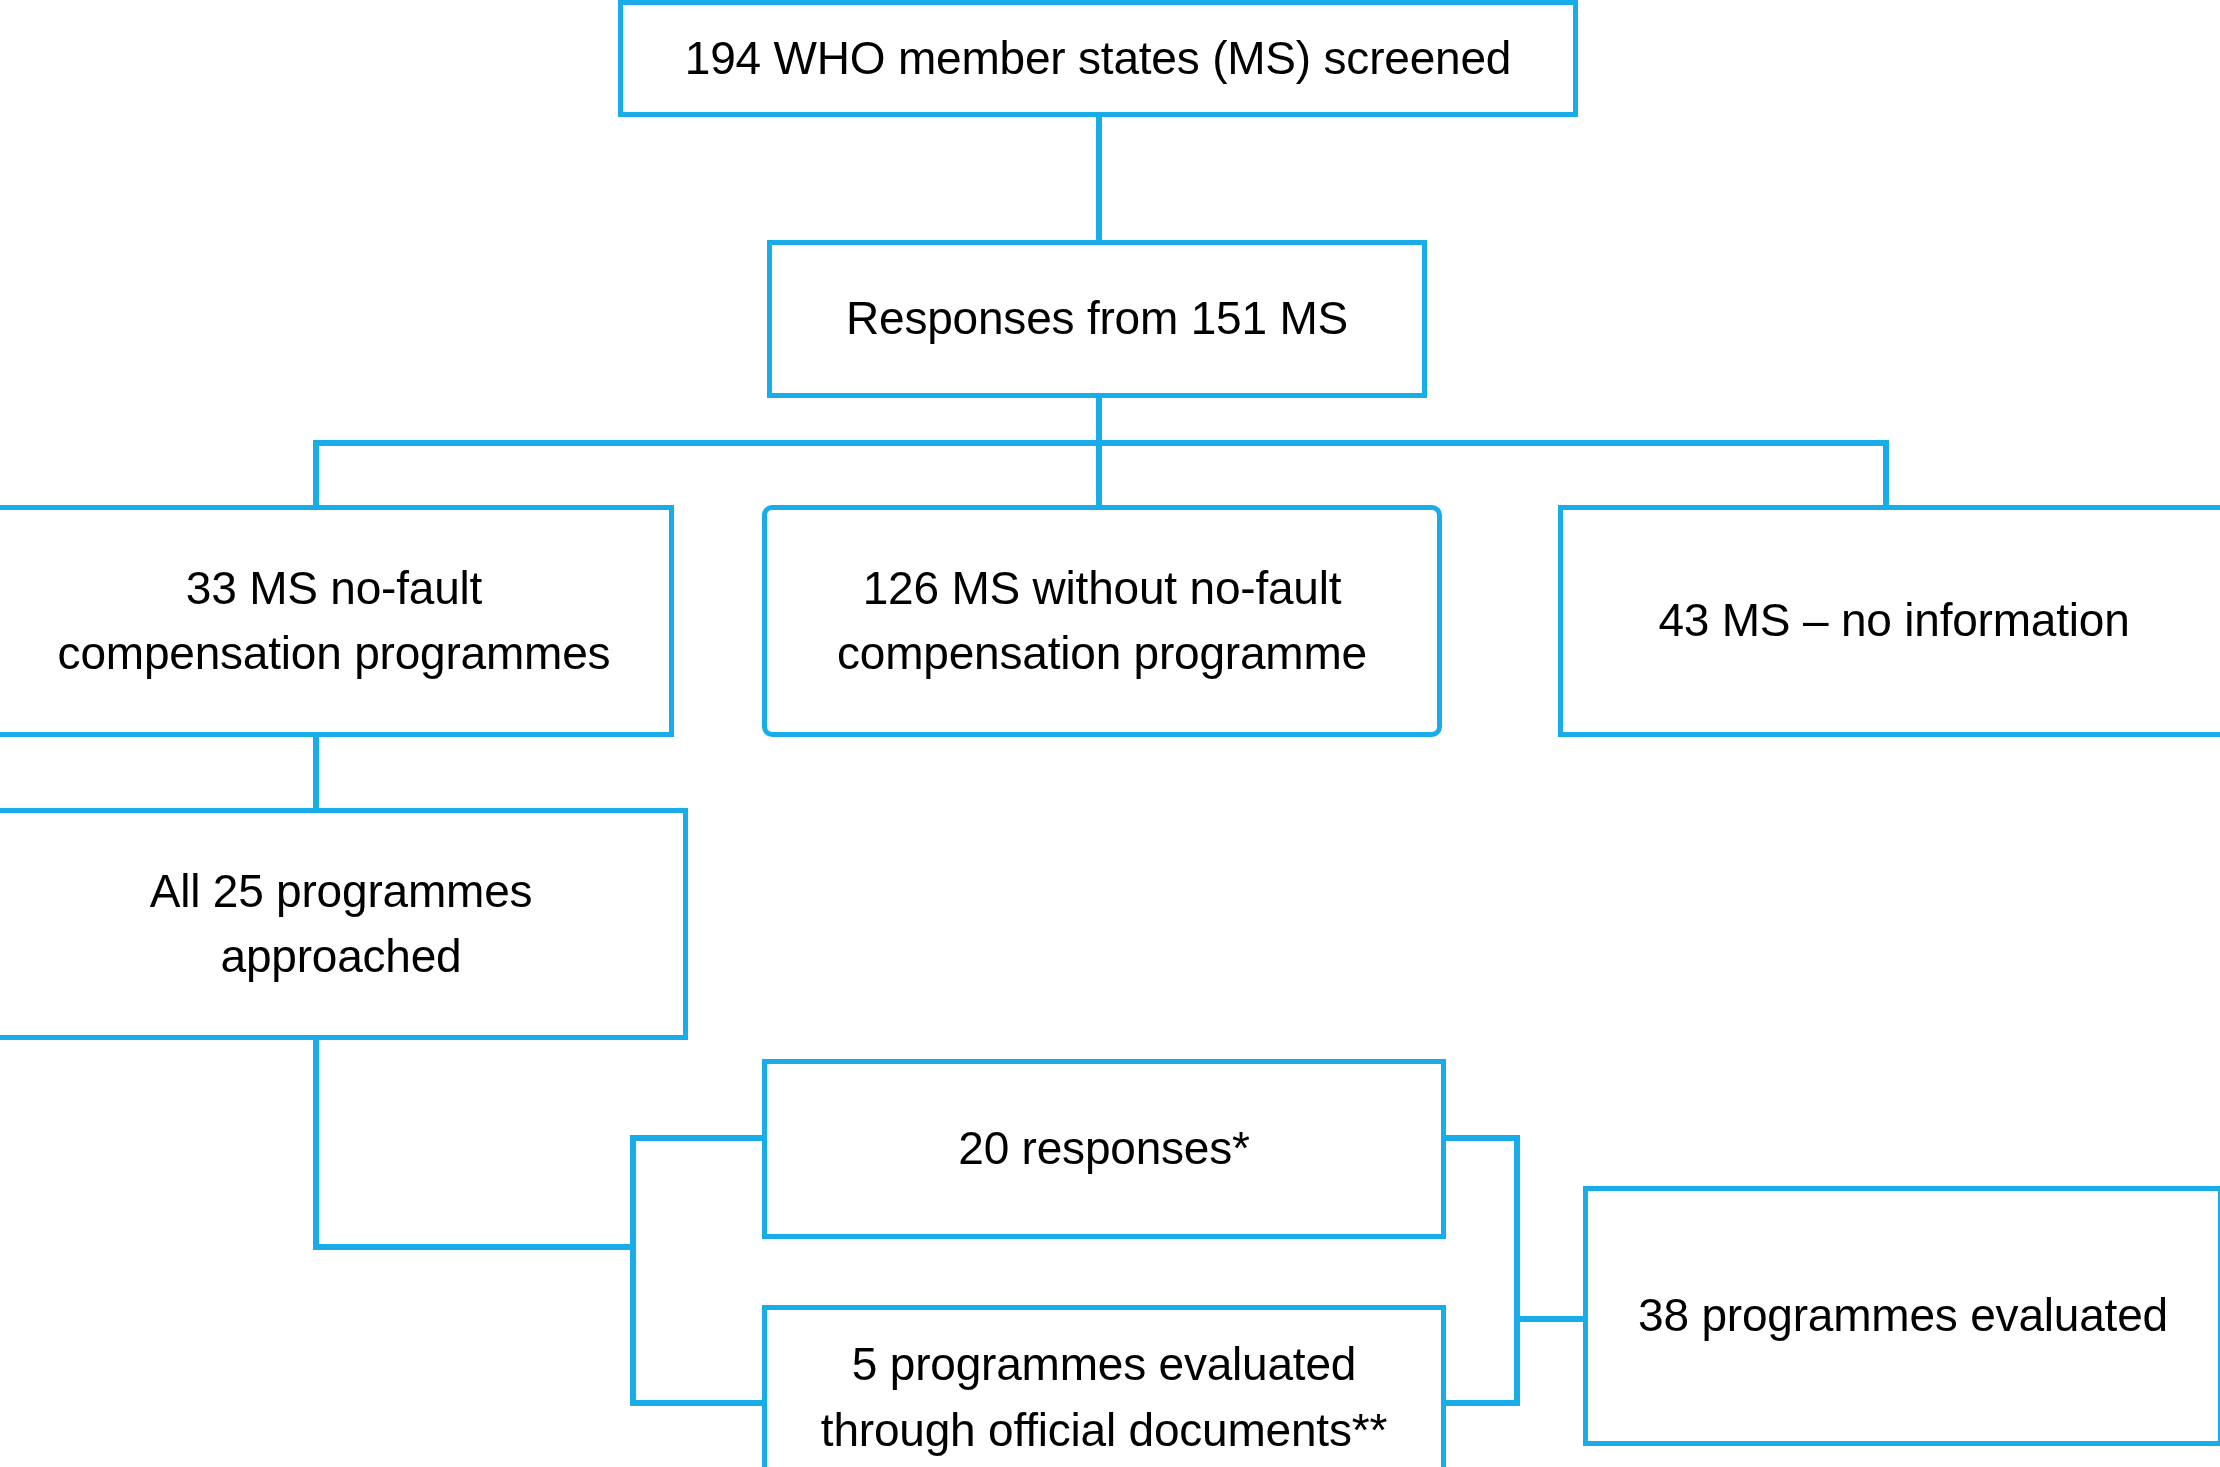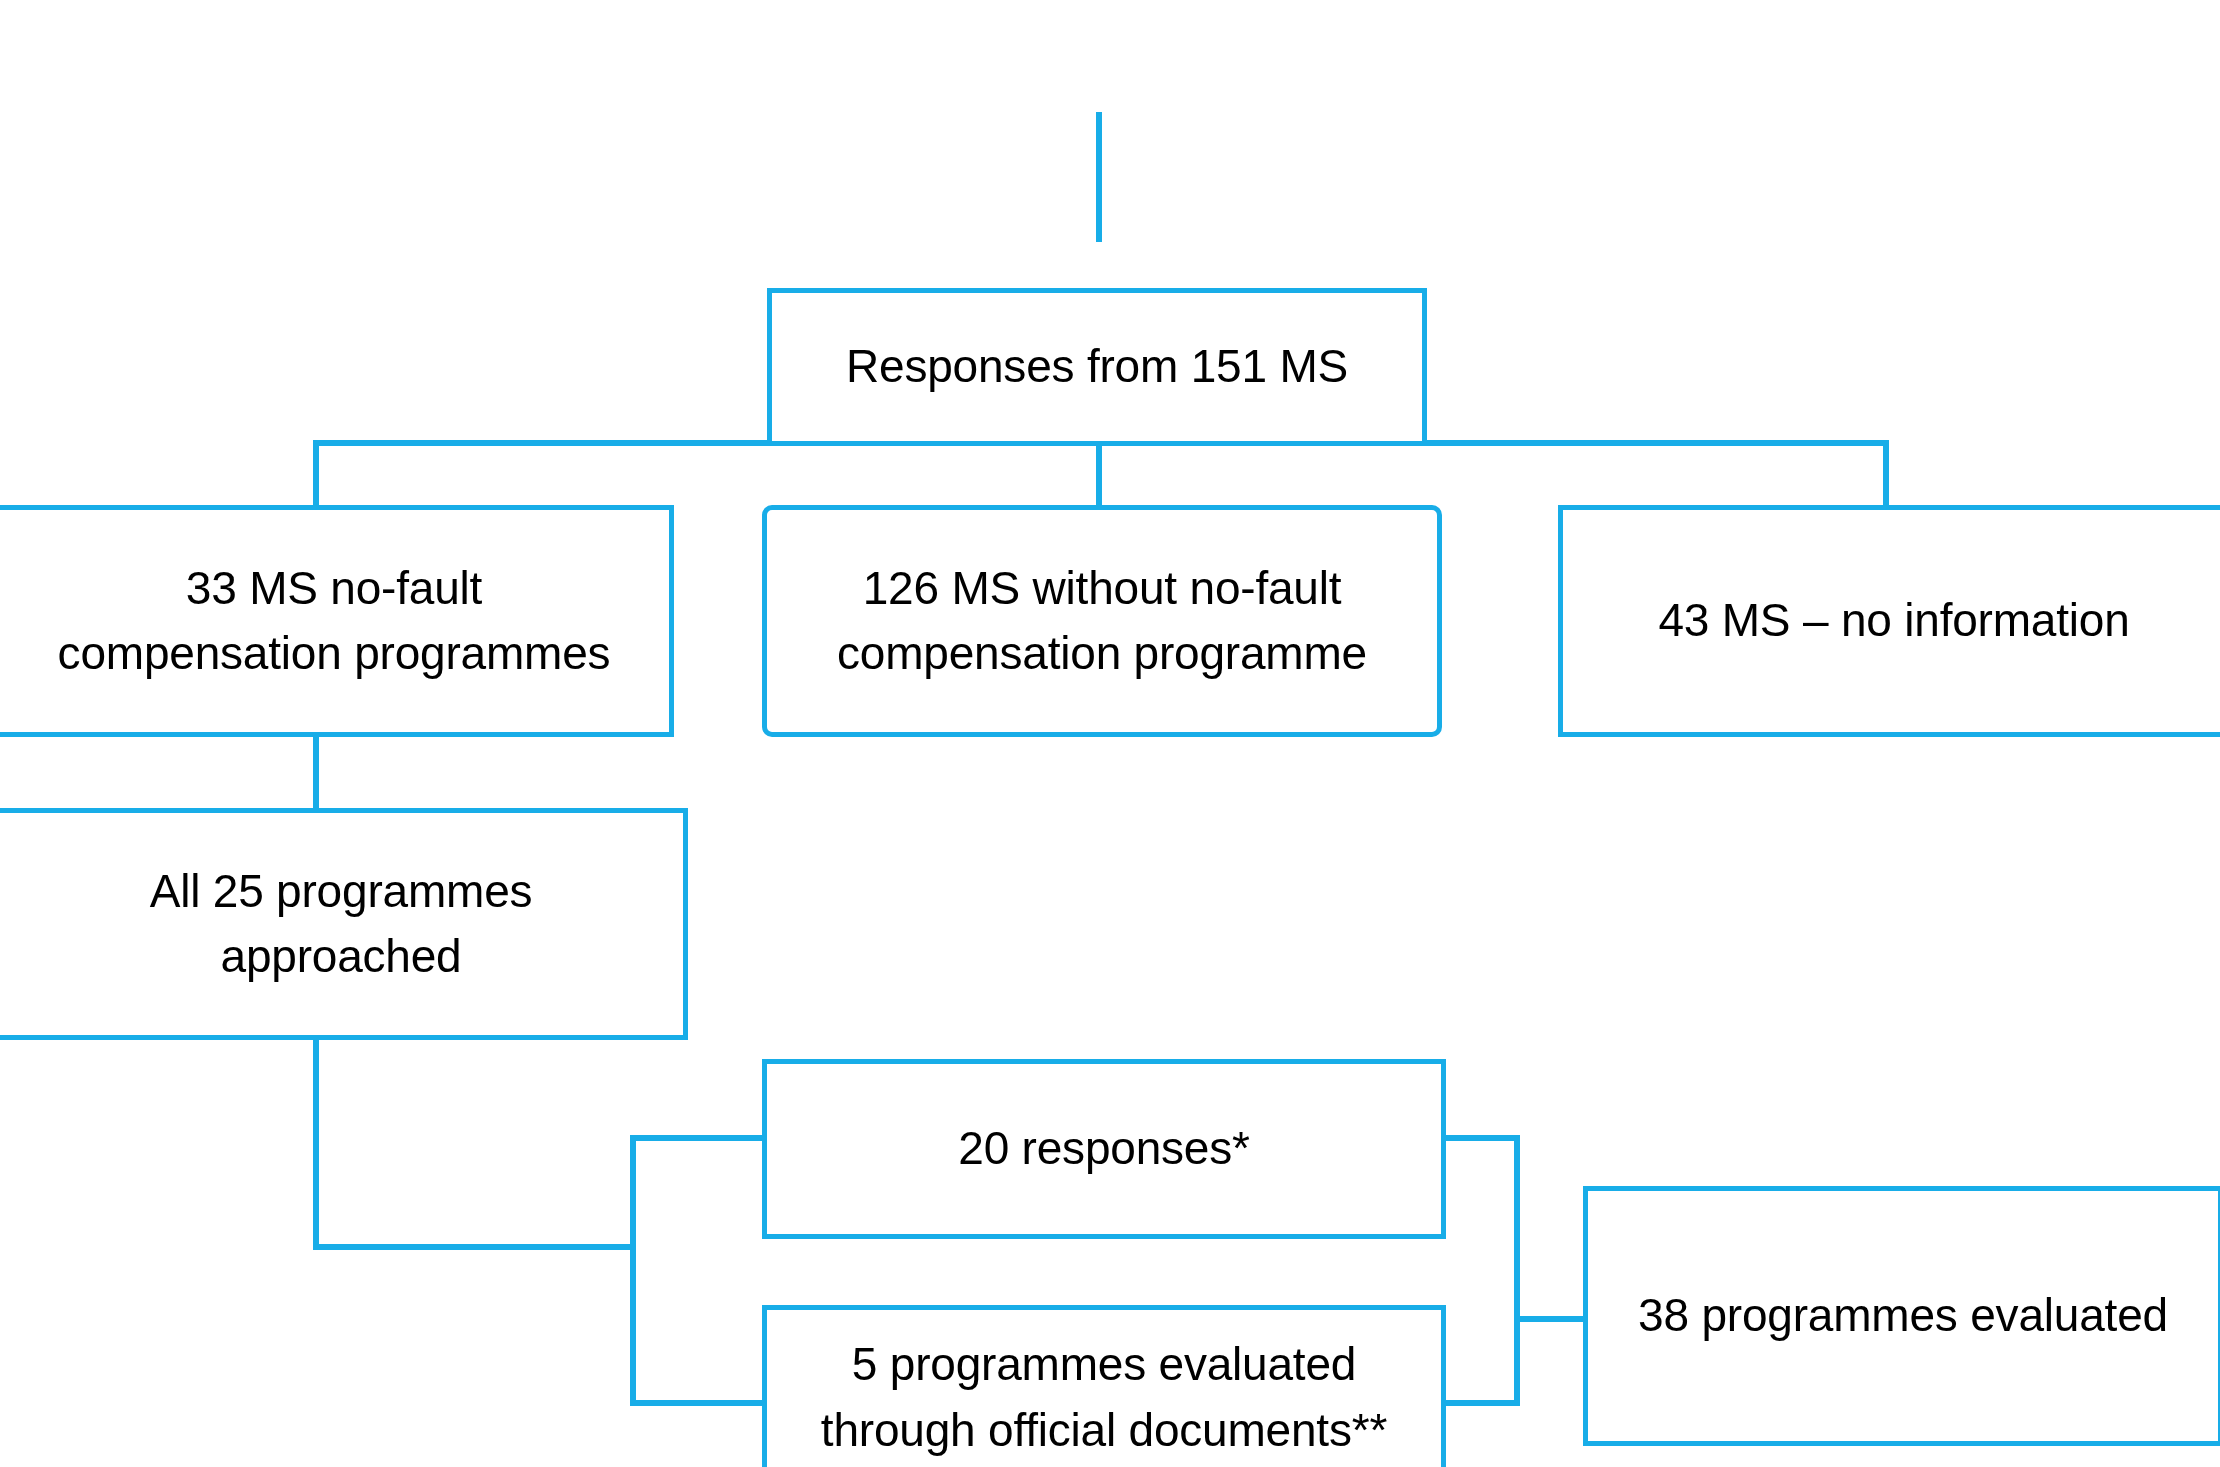--- a/index.html
+++ b/index.html
@@ -67,22 +67,25 @@
   <div class="conn h" style="left:313px; top:1244px; width:323px;"></div>
   <div class="conn v" style="left:630px; top:1135px; height:271px;"></div>
   <div class="conn h" style="left:630px; top:1135px; width:136px;"></div>
   <div class="conn h" style="left:630px; top:1400px; width:136px;"></div>
 
   <div class="conn h" style="left:1440px; top:1135px; width:80px;"></div>
   <div class="conn h" style="left:1440px; top:1400px; width:80px;"></div>
   <div class="conn v" style="left:1514px; top:1135px; height:271px;"></div>
   <div class="conn h" style="left:1514px; top:1316px; width:75px;"></div>
 
+  <div class="node" style="left:618px; top:0px; width:960px; height:117px;">
+    <span class="txt">194 WHO member states (MS) screened</span>
+  </div>
 
-  <div class="node" style="left:767px; top:240px; width:660px; height:158px;margin-top:48px;">
+  <div class="node" style="left:767px; top:240px; width:660px; height:158px;">
     <span class="txt">Responses from 151 MS</span>
   </div>
 
   <div class="node" style="left:-6px; top:505px; width:680px; height:232px;">
     <span class="txt">33 MS no-fault
 compensation programmes</span>
   </div>
 
   <div class="node" style="left:762px; top:505px; width:680px; height:232px;border-radius:10px;">
     <span class="txt">126 MS without no-fault

